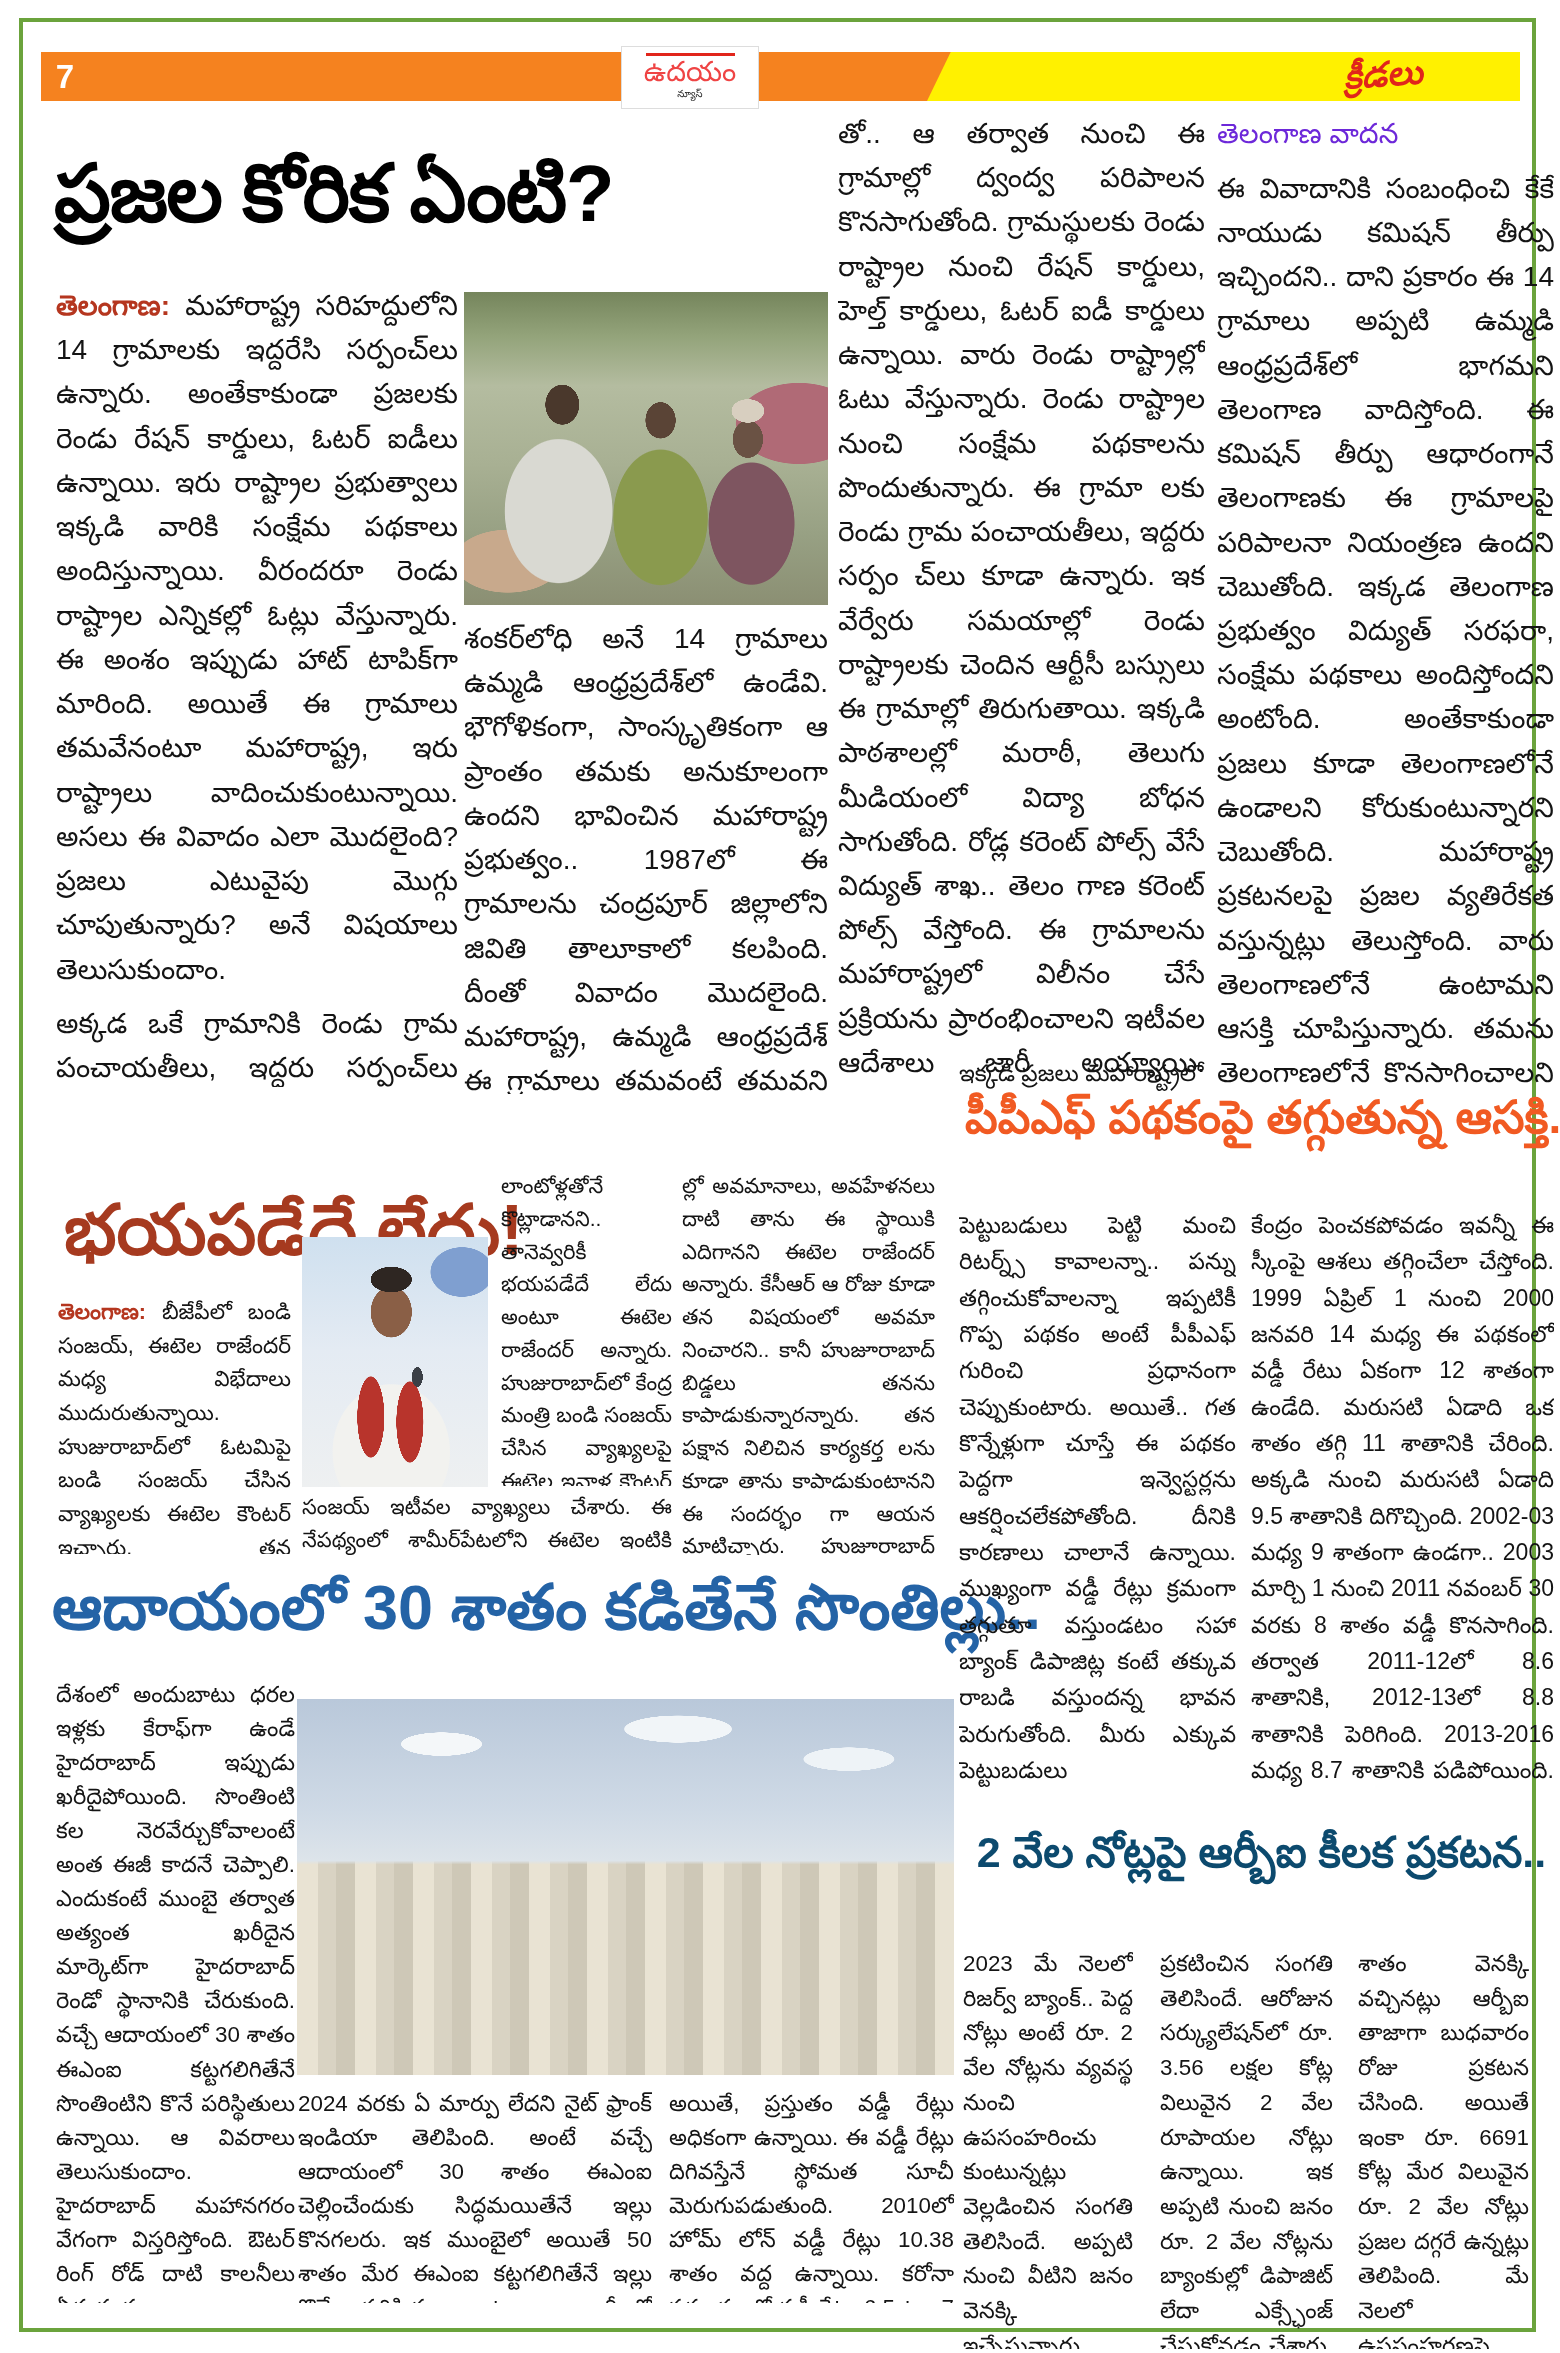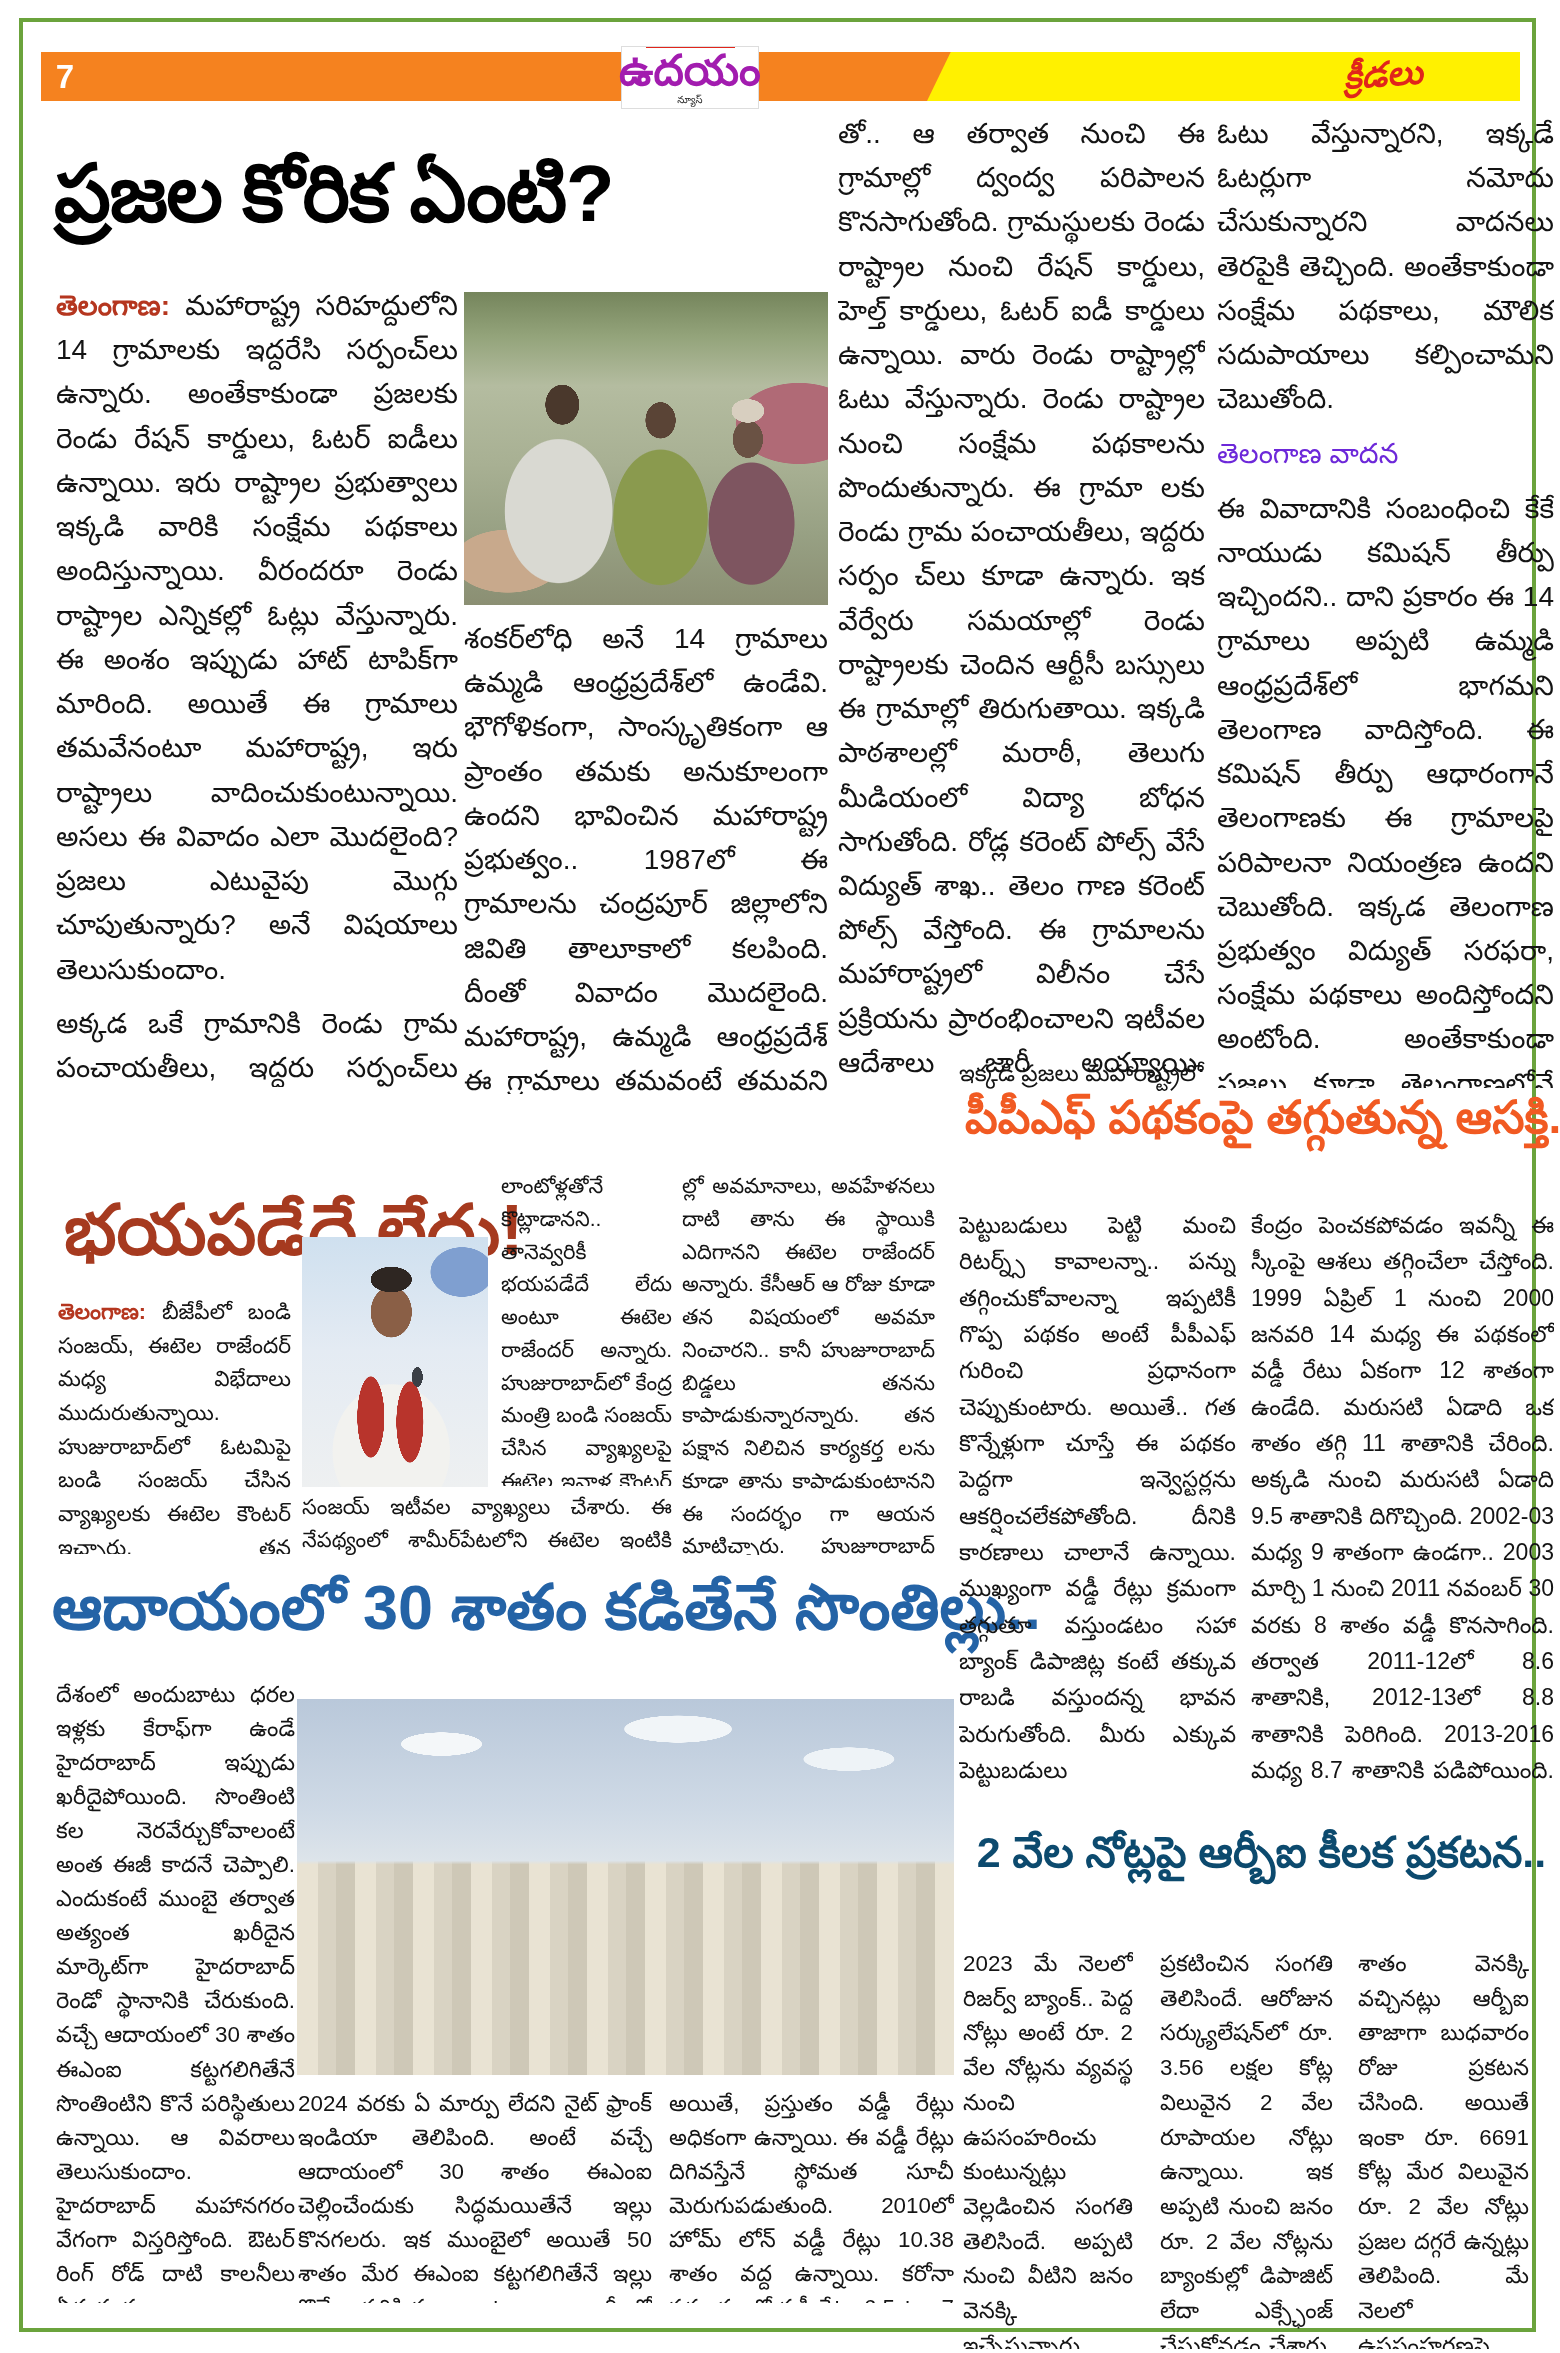--- a/index.html
+++ b/index.html
@@ -13,21 +13,21 @@
         font-size:33px;font-weight:bold;display:flex;align-items:center;justify-content:center;}
   .hyellowL{position:absolute;left:48px;top:0;width:380px;height:49px;background:#fff100;
         clip-path:polygon(0 0,92% 0,100% 100%,6% 100%);display:flex;align-items:center;}
   .hdate{margin-left:52px;font-size:30px;font-weight:bold;color:#111111;letter-spacing:0.7px;}
   .hyellowR{position:absolute;right:0;top:0;width:593px;height:49px;background:#fff100;
         clip-path:polygon(4% 0,100% 0,100% 100%,0 100%);}
   .hsection{position:absolute;right:97px;top:3px;font-size:34px;font-weight:bold;font-style:italic;color:#e1251b;transform:rotate(-4deg);}
   .hlogo{position:absolute;left:580px;top:-6px;width:136px;height:61px;background:#ffffff;border:0.7px solid #dddddd;
         display:flex;flex-direction:column;align-items:center;justify-content:center;}
   .hlogo .bar{width:89px;height:3px;background:#e1251b;margin-bottom:1.5px;}
-  .hlogo .word{font-size:43px;font-weight:bold;color:#a21caf;line-height:1;}
+  .hlogo .word{font-size:28px;font-weight:normal;color:#ef4444;line-height:1;}
   .hlogo .tag{font-size:10px;color:#222222;margin-top:2px;}
 
   
   .col{position:absolute;overflow:hidden;color:#141414;text-align:justify;}
   .col p{margin:0 0 10.4px 0;}
   .a1{font-size:28px;line-height:1.58;}
   .a2{font-size:21.6px;line-height:1.56;}
   .a3{font-size:22.4px;line-height:1.52;}
   .appf{font-size:23px;line-height:1.58;}
   .arbi{font-size:22.4px;line-height:1.55;}
@@ -107,21 +107,20 @@
     <p>శంకర్‌లోధి అనే 14 గ్రామాలు ఉమ్మడి ఆంధ్రప్రదేశ్‌లో ఉండేవి. భౌగోళికంగా, సాంస్కృతికంగా ఆ ప్రాంతం తమకు అనుకూలంగా ఉందని భావించిన మహారాష్ట్ర ప్రభుత్వం.. 1987లో ఈ గ్రామాలను చంద్రపూర్ జిల్లాలోని జివితి తాలూకాలో కలపింది. దీంతో వివాదం మొదలైంది. మహారాష్ట్ర, ఉమ్మడి ఆంధ్రప్రదేశ్ ఈ గ్రామాలు తమవంటే తమవని ప్రకటించుకున్నాయి.</p>
 
   </div>
 
   <div class="col a1" style="left:838px;top:112px;width:367px;height:976px;">
     <p>తో.. ఆ తర్వాత నుంచి ఈ గ్రామాల్లో ద్వంద్వ పరిపాలన కొనసాగుతోంది. గ్రామస్థులకు రెండు రాష్ట్రాల నుంచి రేషన్ కార్డులు, హెల్త్ కార్డులు, ఓటర్ ఐడీ కార్డులు ఉన్నాయి. వారు రెండు రాష్ట్రాల్లో ఓటు వేస్తున్నారు. రెండు రాష్ట్రాల నుంచి సంక్షేమ పథకాలను పొందుతున్నారు. ఈ గ్రామా లకు రెండు గ్రామ పంచాయతీలు, ఇద్దరు సర్పం చ్‌లు కూడా ఉన్నారు. ఇక వేర్వేరు సమయాల్లో రెండు రాష్ట్రాలకు చెందిన ఆర్టీసీ బస్సులు ఈ గ్రామాల్లో తిరుగుతాయి. ఇక్కడి పాఠశాలల్లో మరాఠీ, తెలుగు మీడియంలో విద్యా బోధన సాగుతోంది. రోడ్ల కరెంట్ పోల్స్ వేసే విద్యుత్ శాఖ.. తెలం గాణ కరెంట్ పోల్స్ వేస్తోంది. ఈ గ్రామాలను మహారాష్ట్రలో విలీనం చేసే ప్రక్రియను ప్రారంభించాలని ఇటీవల ఆదేశాలు జారీ అయ్యాయి. అయితే, దీనిపై తెలంగాణ ప్రభుత్వం స్పందించాల్సి ఉంది.</p>
 
   </div>
 
   <div class="col a1" style="left:1217px;top:112px;width:337px;height:976px;">
-    <p>ఓటు వేస్తున్నారని, ఇక్కడే ఓటర్లుగా నమోదు చేసుకున్నారని వాదనలు తెరపైకి తెచ్చింది. అంతేకాకుండా సంక్షేమ పథకాలు, మౌలిక సదుపాయాలు కల్పించామని చెబుతోంది.</p>
     <p class="subhead">తెలంగాణ వాదన</p>
     <p>ఈ వివాదానికి సంబంధించి కేకే నాయుడు కమిషన్ తీర్పు ఇచ్చిందని.. దాని ప్రకారం ఈ 14 గ్రామాలు అప్పటి ఉమ్మడి ఆంధ్రప్రదేశ్‌లో భాగమని తెలంగాణ వాదిస్తోంది. ఈ కమిషన్ తీర్పు ఆధారంగానే తెలంగాణకు ఈ గ్రామాలపై పరిపాలనా నియంత్రణ ఉందని చెబుతోంది. ఇక్కడ తెలంగాణ ప్రభుత్వం విద్యుత్ సరఫరా, సంక్షేమ పథకాలు అందిస్తోందని అంటోంది. అంతేకాకుండా ప్రజలు కూడా తెలంగాణలోనే ఉండాలని కోరుకుంటున్నారని చెబుతోంది. మహారాష్ట్ర ప్రకటనలపై ప్రజల వ్యతిరేకత వస్తున్నట్లు తెలుస్తోంది. వారు తెలంగాణలోనే ఉంటామని ఆసక్తి చూపిస్తున్నారు. తమను తెలంగాణలోనే కొనసాగించాలని చాలాసార్లు కుమరం భీం అసిఫాబాద్ కలెక్టర్‌కు కొంత మంది స్థానికులు విన్నతి చేశారు. అంతేకాకుండా మహారాష్ట్ర ప్రకటనలకు వ్యతిరేకంగా తీర్మానం చేయాలని.. స్థానిక ప్రజాప్రతినిధులను అక్కడి ప్రజలు కోరుతున్నారు.</p>
 
   </div>
 
   <div class="head2">భయపడేదే లేదు!</div>
   <div class="photo2"></div>
 
   <div class="col a2" style="left:58px;top:1295px;width:233px;height:259px;">
     <p><span class="dl">తెలంగాణ:</span> <span>బీజేపీలో బండి సంజయ్, ఈటెల రాజేందర్ మధ్య విభేదాలు ముదురుతున్నాయి. హుజురాబాద్‌లో ఓటమిపై బండి సంజయ్ చేసిన వ్యాఖ్యలకు ఈటెల కౌంటర్ ఇచ్చారు. తన నియోజకవర్గంలో కొందరు వ్యతిరేకంగా పనిచేయడం వల్లే ఓట్లు తగ్గాయని బండి సంజయ్ ఆరోపించారు. దీనిపై స్పందించిన ఈటెల, ఇకపై స్ట్రెయిట్ ఫైట్ ఉంటుందని, అవమానాలను ఎదుర్కొనే ఈ స్థాయికి ఎదిగానని అన్నారు. కడుపులో కత్తులు పెట్టుకున్న వారితో పోరాడలేమన్నారు. కార్యకర్తలను కాపాడుకుంటానని హామీ ఇచ్చారు. తెలంగాణ బీజేపీలో బండి సంజయ్ వర్సెస్ ఈటెల వ్యవహారం రోజురోజుకు ముదురుతోంది. వైఎస్సార్, కేసీఆర్</span></p>

